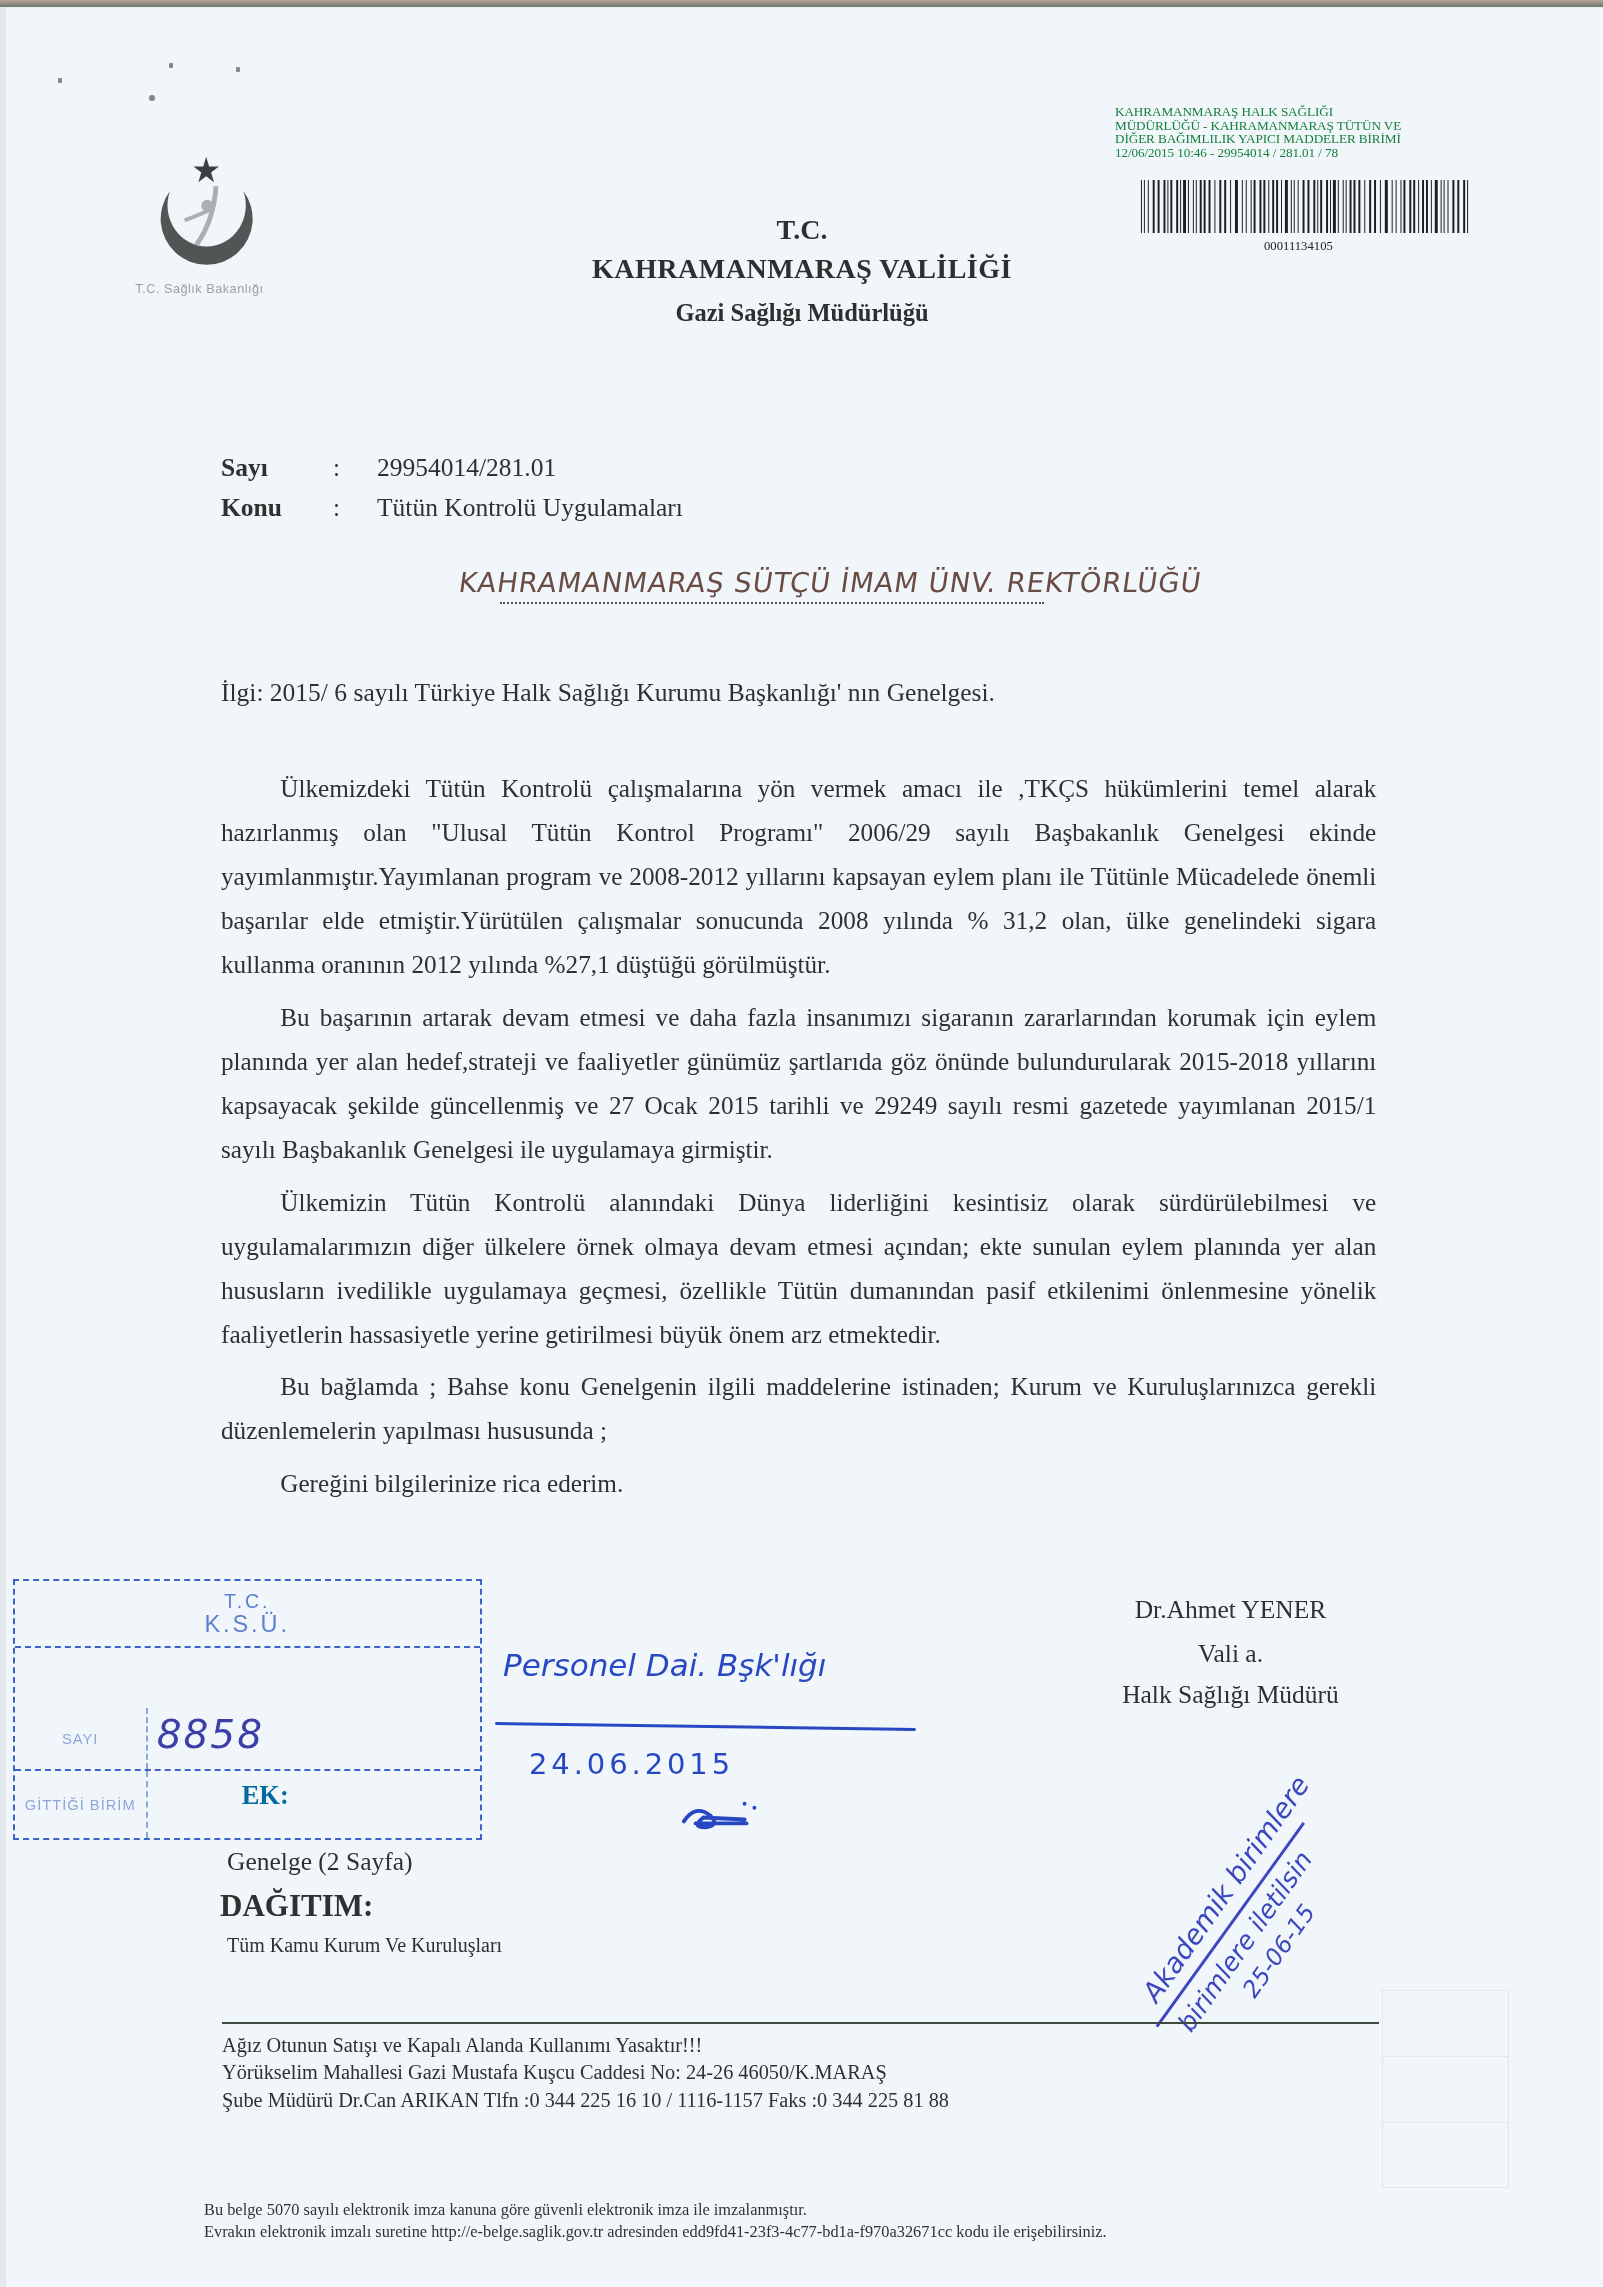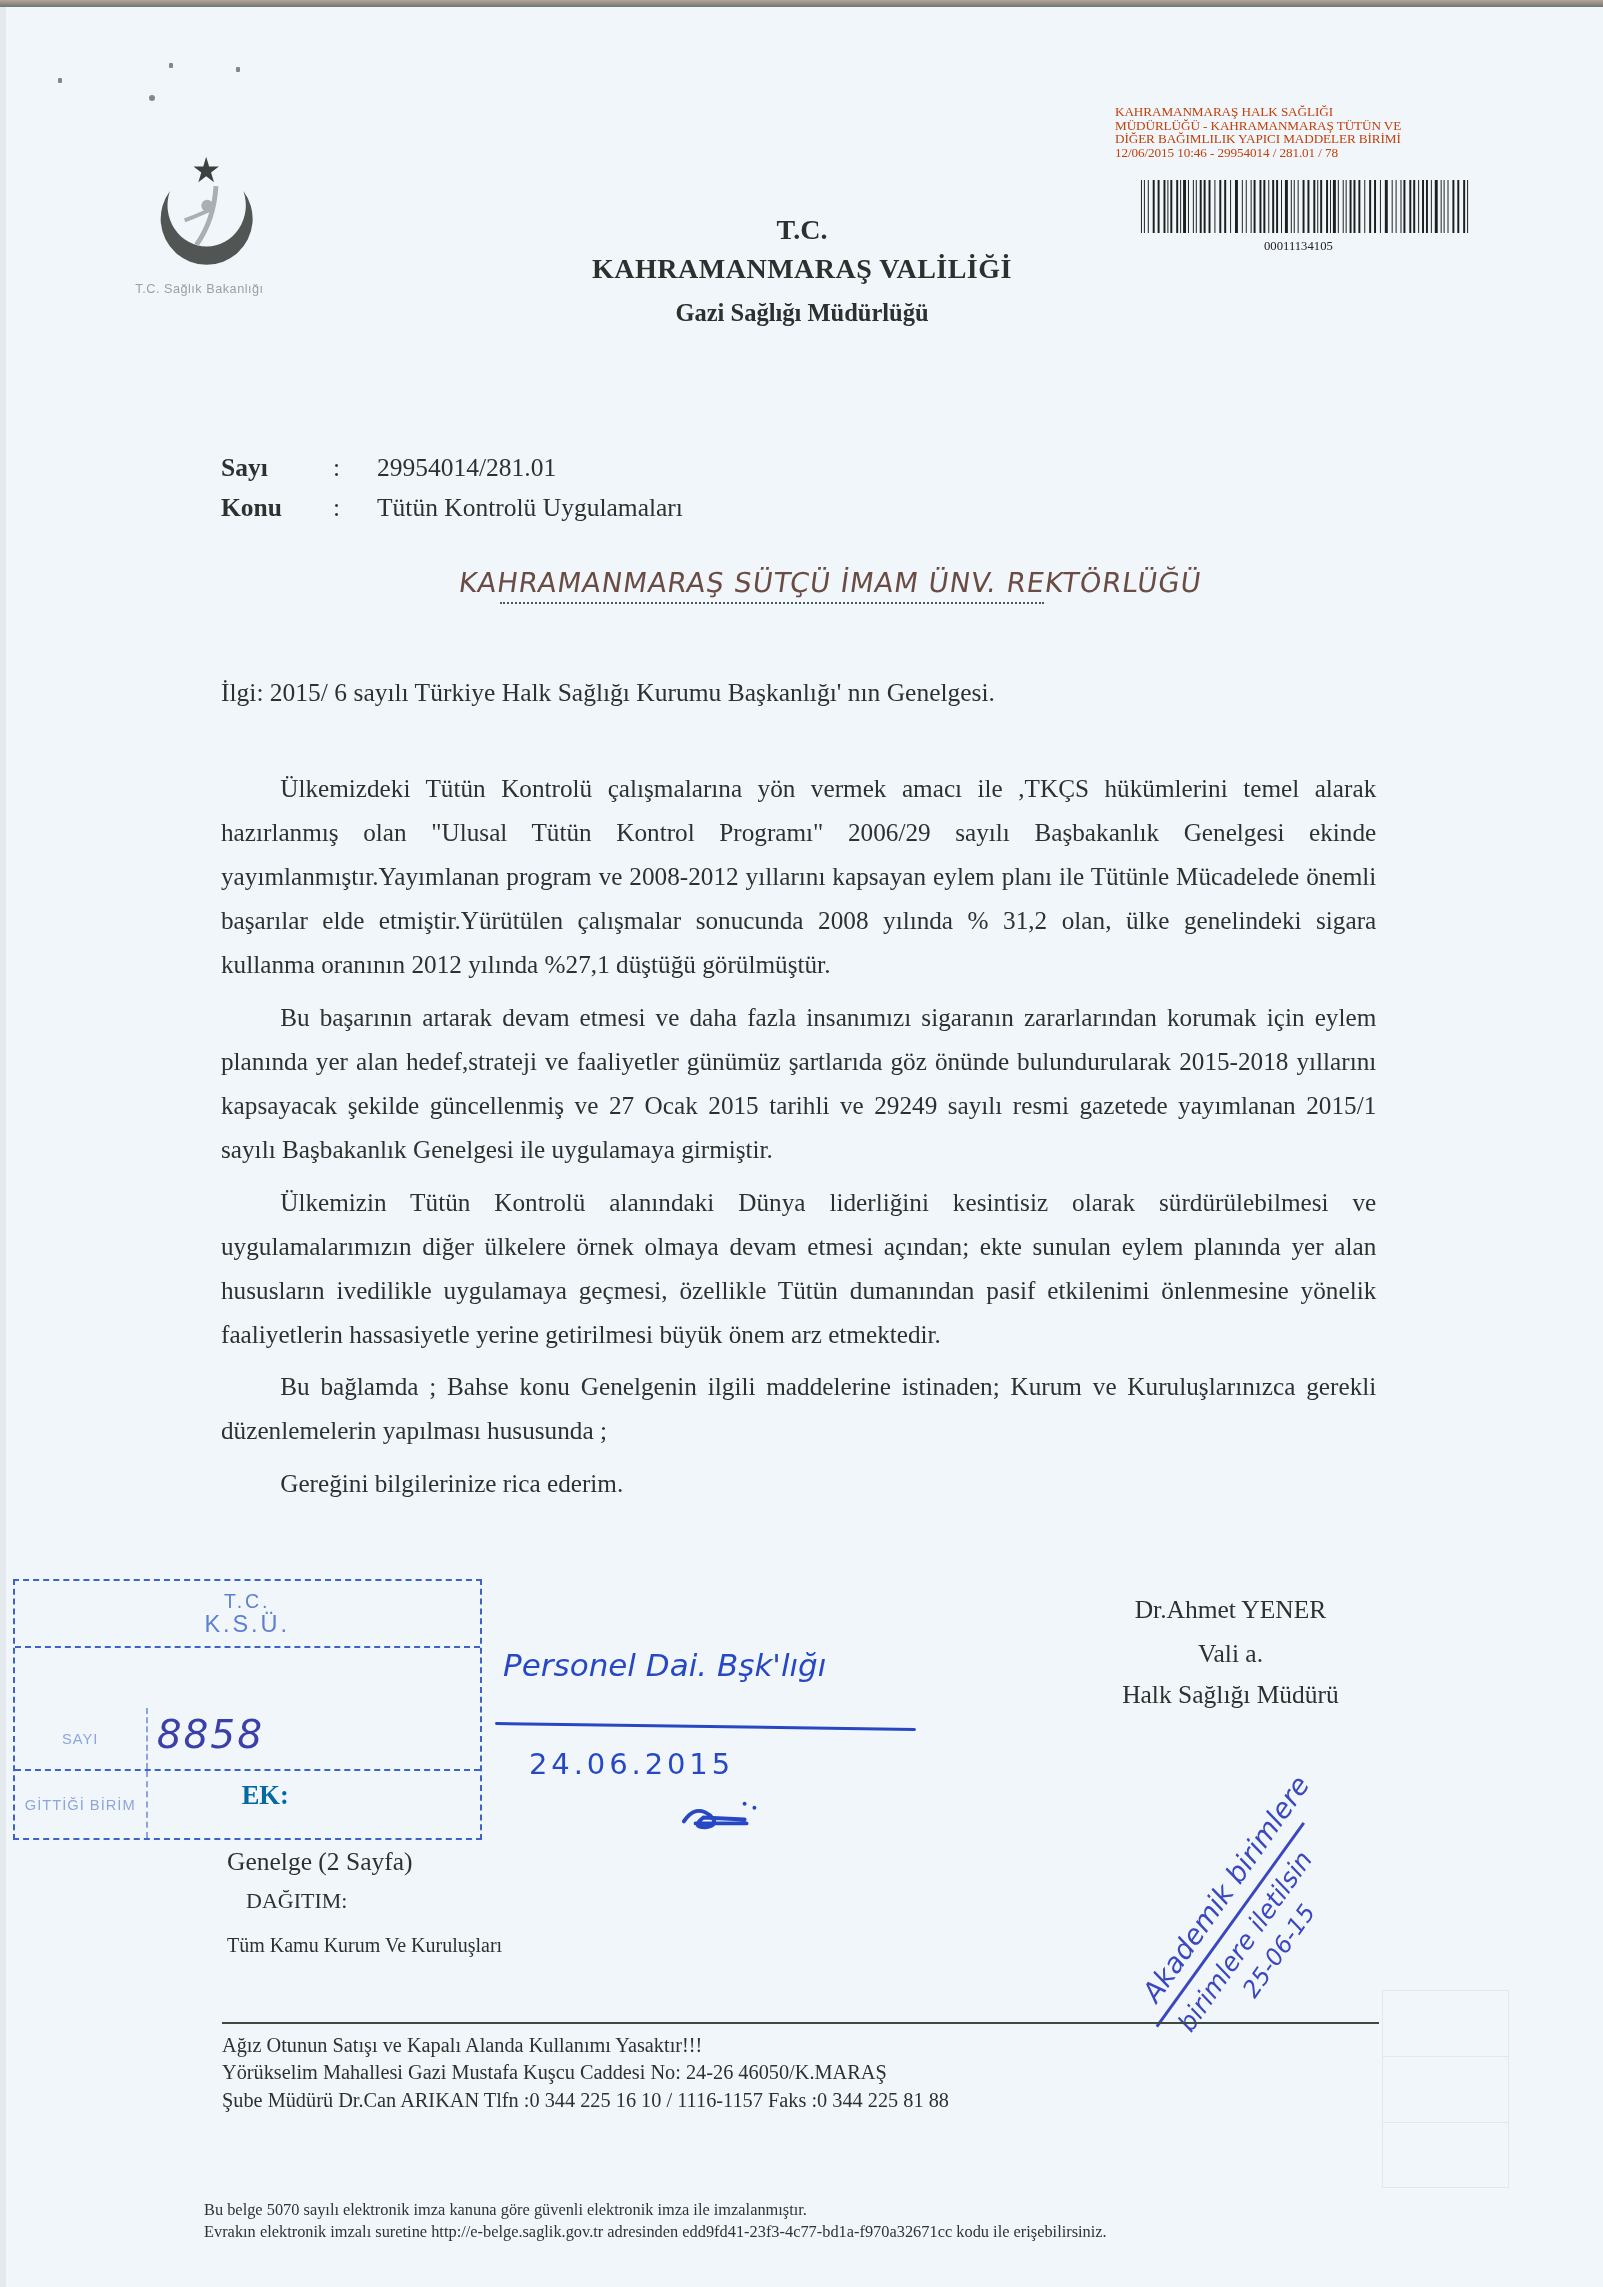--- a/index.html
+++ b/index.html
@@ -25,21 +25,21 @@
   
   .logo { left: 116px; top: 147px; width: 196px; height: 157px; }
   .logo-caption {
     left: 116px; top: 282px; width: 167px; text-align: center;
     font-family: "Liberation Sans", sans-serif; font-size: 12.7px; color: #9aa1a4; letter-spacing: 0.5px;
   }
 
   
   .barcode-block { left: 1115px; top: 105px; width: 372px; }
   .barcode-block .line {
-    font-size: 13.2px; line-height: 13.7px; color: #c2410c; white-space: nowrap; letter-spacing: -0.1px;
+    font-size: 13.2px; line-height: 13.7px; color: #15803d; white-space: nowrap; letter-spacing: -0.1px;
   }
   .barcode { left: 1139px; top: 180px; width: 333px; height: 53px; }
   .barcode-num { left: 1264px; top: 239px; font-size: 12.7px; color: #222; }
 
   
   .hdr { left: 0; width: 1604px; text-align: center; font-weight: bold; color: #2a312e; }
   .hdr-tc { top: 214px; font-size: 28px; }
   .hdr-vali { top: 253px; font-size: 28px; letter-spacing: 0.5px; }
   .hdr-mud { top: 299px; font-size: 24.5px; }
 
@@ -91,21 +91,21 @@
   .sig { left: 1059px; width: 343px; text-align: center; font-size: 25.5px; }
   .sig-name { top: 1595px; }
   .sig-vali { top: 1639px; }
   .sig-title { top: 1680px; }
 
   
   .diag-note { left: 1098px; top: 1764px; width: 294px; height: 294px; }
 
   
   .ek-item { left: 227px; top: 1847px; font-size: 25.5px; }
-  .dagitim { left: 246px; top: 1888px; font-size: 22px; font-weight: normal; }
+  .dagitim { left: 220px; top: 1888px; font-size: 31px; font-weight: bold; }
   .dagitim-item { left: 227px; top: 1934px; font-size: 20px; }
 
   
   .footer-rule { left: 222px; top: 2022px; width: 1157px; height: 2px; background: #3d4a3f; }
   .footer-text { left: 222px; top: 2032px; font-size: 21.6px; line-height: 27.4px; transform: scaleX(0.94); transform-origin: left top; white-space: nowrap; }
   .esig { left: 204px; top: 2199px; font-size: 17.6px; line-height: 21.6px; transform: scaleX(0.93); transform-origin: left top; white-space: nowrap; color: #2c3533; }
 
   
   .ghost { left: 1382px; top: 1990px; width: 125px; height: 196px; border: 1px solid #d8e3ea; opacity: 0.7; }
   .ghost div { height: 65px; border-bottom: 1px solid #d8e3ea; color: #cdd8df; font-size: 11.8px; text-align: center; line-height: 65px; }

